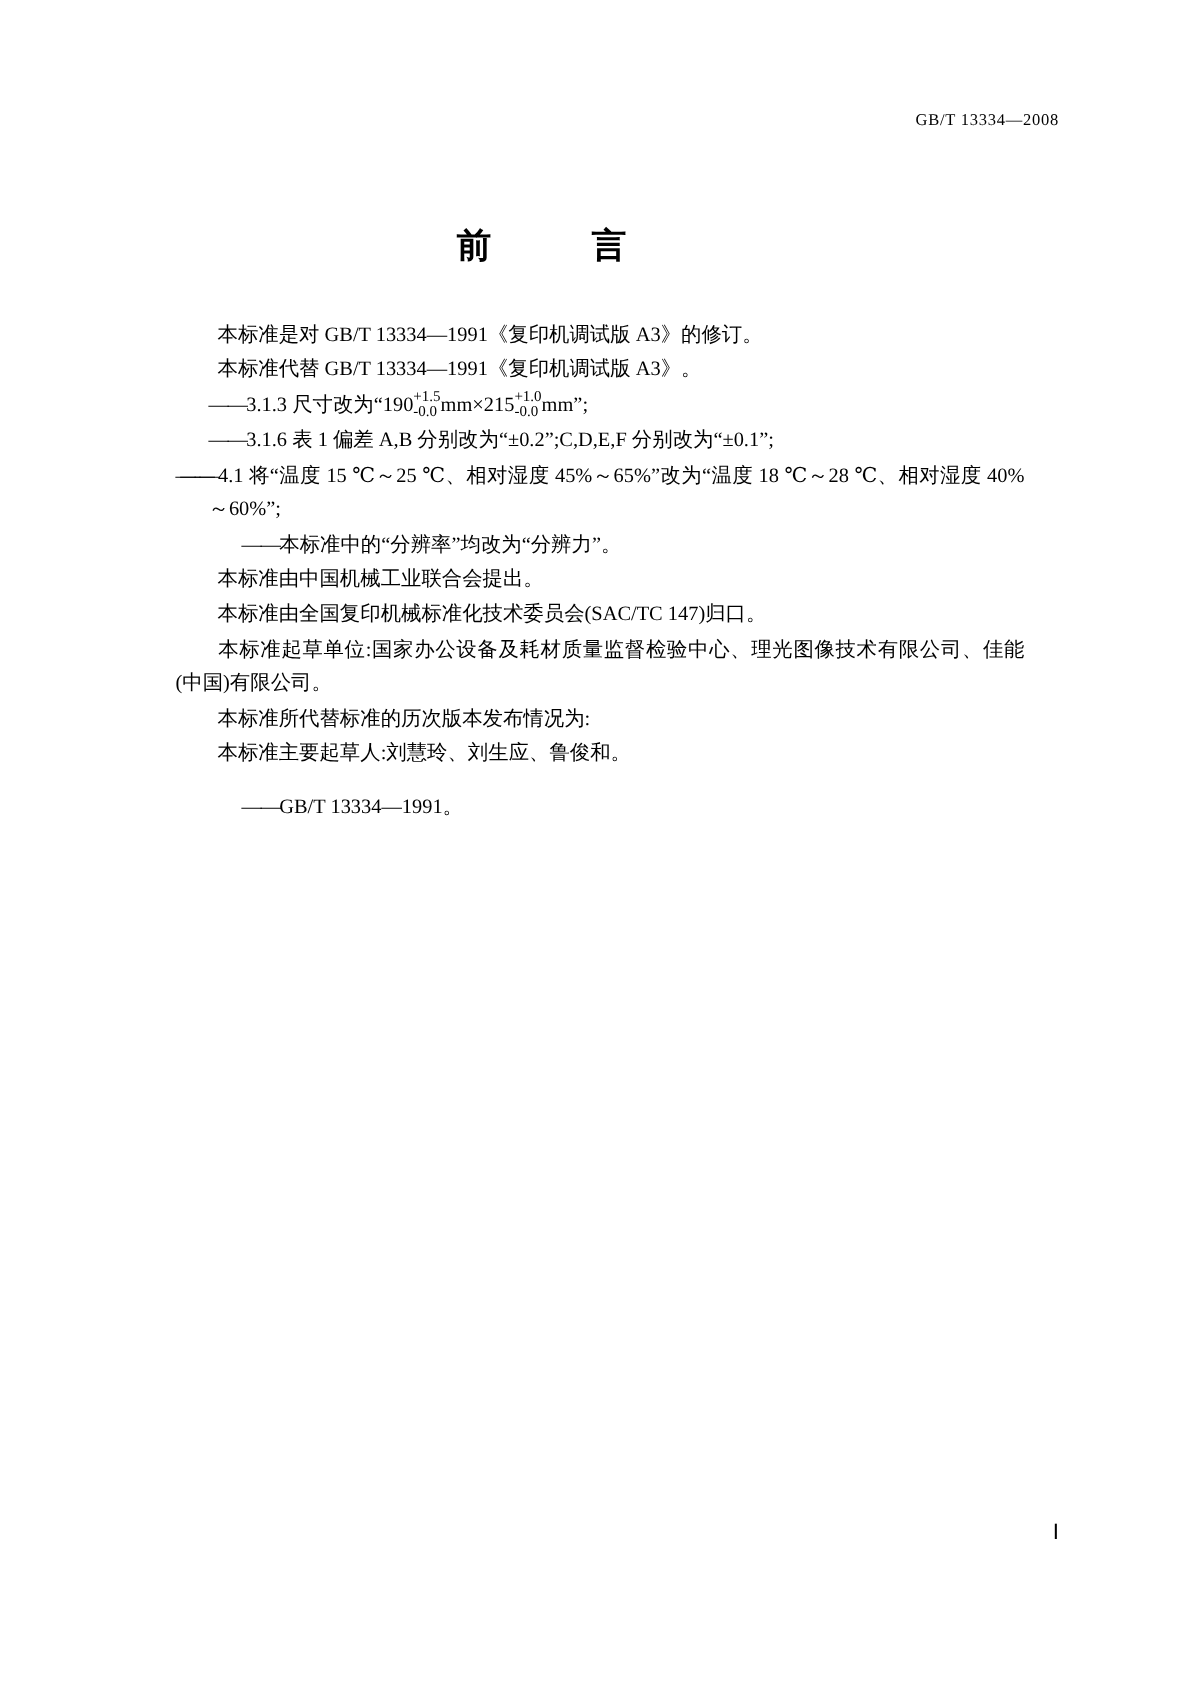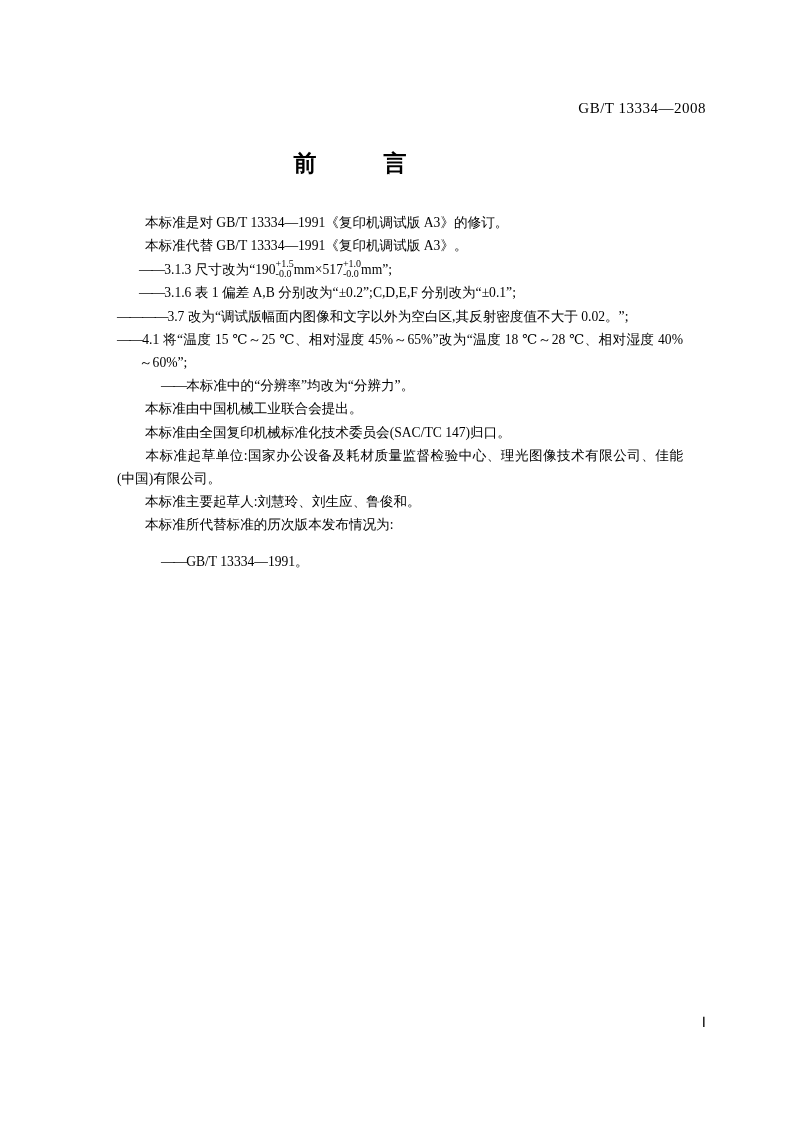--- a/index.html
+++ b/index.html
@@ -16,31 +16,31 @@
     overflow: hidden;
   }
   .page {
     position: absolute;
     top: 0; left: 0;
     width: 794px;
     height: 1123px;
   }
   .header-std {
     position: absolute;
-    top: 100px;
+    top: 74px;
     right: 88px;
     font-family: "Liberation Serif", serif;
-    font-size: 15px;
+    font-size: 11px;
     letter-spacing: 0.5px;
     white-space: nowrap;
   }
   .doc-title {
     position: absolute;
     top: 148px;
-    left: 0;
+    left: 11px;
     width: 700px;
     text-align: center;
     font-size: 23px;
     font-weight: bold;
     letter-spacing: 22px;
     text-indent: 22px;
     font-family: "DejaVu Serif", "Liberation Serif", serif;
   }
   .body-block {
     position: absolute;
@@ -97,34 +97,31 @@
     <p class="p-indent0">
       <span style="display:inline-block;width:28px;"></span><span>本标准是对 GB/T 13334—1991《复印机调试版 A3》的修订。</span>
     </p>
 
     <p class="p-indent0">
       <span style="display:inline-block;width:28px;"></span><span>本标准代替 GB/T 13334—1991《复印机调试版 A3》。</span>
     </p>
 
 
     <p class="p-dash">
-      <span class="dash-lead">——</span><span>3.1.3 尺寸改为“190</span><span class="frac"><span>+1.5</span><span>-0.0</span></span><span>mm×517</span><span class="frac"><span>+1.0</span><span>-0.0</span></span><span>mm”;</span>
+      <span class="dash-lead">——</span><span>3.1.3 尺寸改为“190</span><span class="frac"><span>+1.5</span><span>-0.0</span></span><span>mm×215</span><span class="frac"><span>+1.0</span><span>-0.0</span></span><span>mm”;</span>
     </p>
 
     <p class="p-dash">
       <span class="dash-lead">——</span><span>3.1.6 表 1 偏差 A,B 分别改为“±0.2”;C,D,E,F 分别改为“±0.1”;</span>
     </p>
 
     <p class="p-dash-hang">
       <span class="dash-lead" style="float:left;margin-left:-22px;">——</span>
     </p>
 
-    <p class="p-dash">
-      <span class="dash-lead">——</span><span>3.7 改为“调试版幅面内图像和文字以外为空白区,其反射密度值不大于 0.02。”;</span>
-    </p>
 
     <p class="p-dash-hang">
       <span class="dash-lead" style="float:left;margin-left:-22px;">——</span><span>4.1 将“温度 15 ℃～25 ℃、相对湿度 45%～65%”改为“温度 18 ℃～28 ℃、相对湿度 40%～60%”;</span>
     </p>
 
     <p class="p-dash" style="padding-left:44px;">
       <span class="dash-lead">——</span><span>本标准中的“分辨率”均改为“分辨力”。</span>
     </p>
 
     <p class="p-indent0">
@@ -133,25 +130,25 @@
 
     <p class="p-indent0">
       <span style="display:inline-block;width:28px;"></span><span>本标准由全国复印机械标准化技术委员会(SAC/TC 147)归口。</span>
     </p>
 
     <p class="p-indent0">
       <span style="display:inline-block;width:28px;"></span><span>本标准起草单位:国家办公设备及耗材质量监督检验中心、理光图像技术有限公司、佳能(中国)有限公司。</span>
     </p>
 
     <p class="p-indent0">
-      <span style="display:inline-block;width:28px;"></span><span>本标准主要起草人:刘慧玲、刘生应、鲁俊和。</span>
+      <span style="display:inline-block;width:28px;"></span><span>本标准所代替标准的历次版本发布情况为:</span>
     </p>
 
     <p class="p-indent0">
-      <span style="display:inline-block;width:28px;"></span><span>本标准所代替标准的历次版本发布情况为:</span>
+      <span style="display:inline-block;width:28px;"></span><span>本标准主要起草人:刘慧玲、刘生应、鲁俊和。</span>
     </p>
 
     <p class="p-dash" style="padding-left:44px;margin-top:14px;">
       <span class="dash-lead">——</span><span>GB/T 13334—1991。</span>
     </p>
 
   </div>
 
   <div class="page-num">Ⅰ</div>
 

